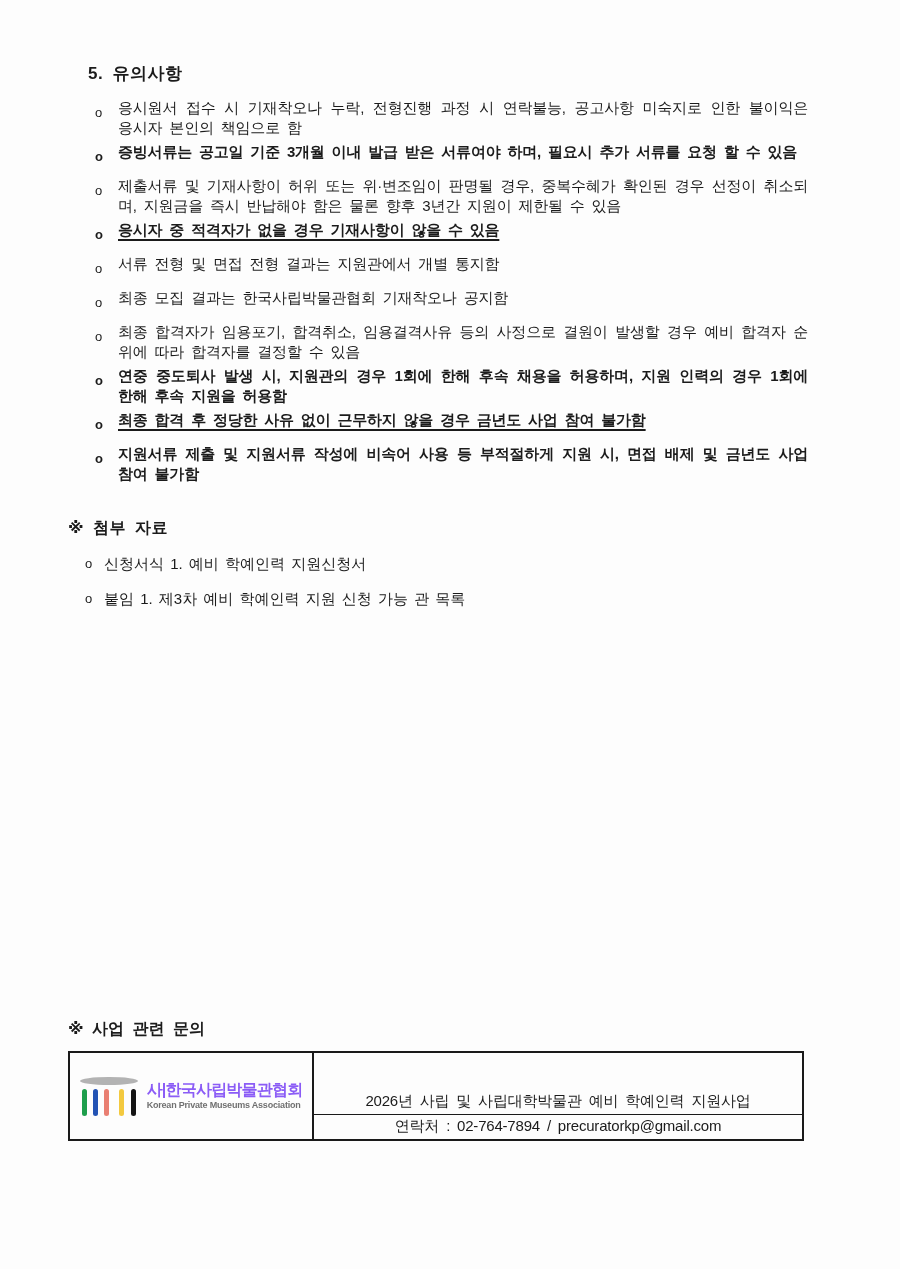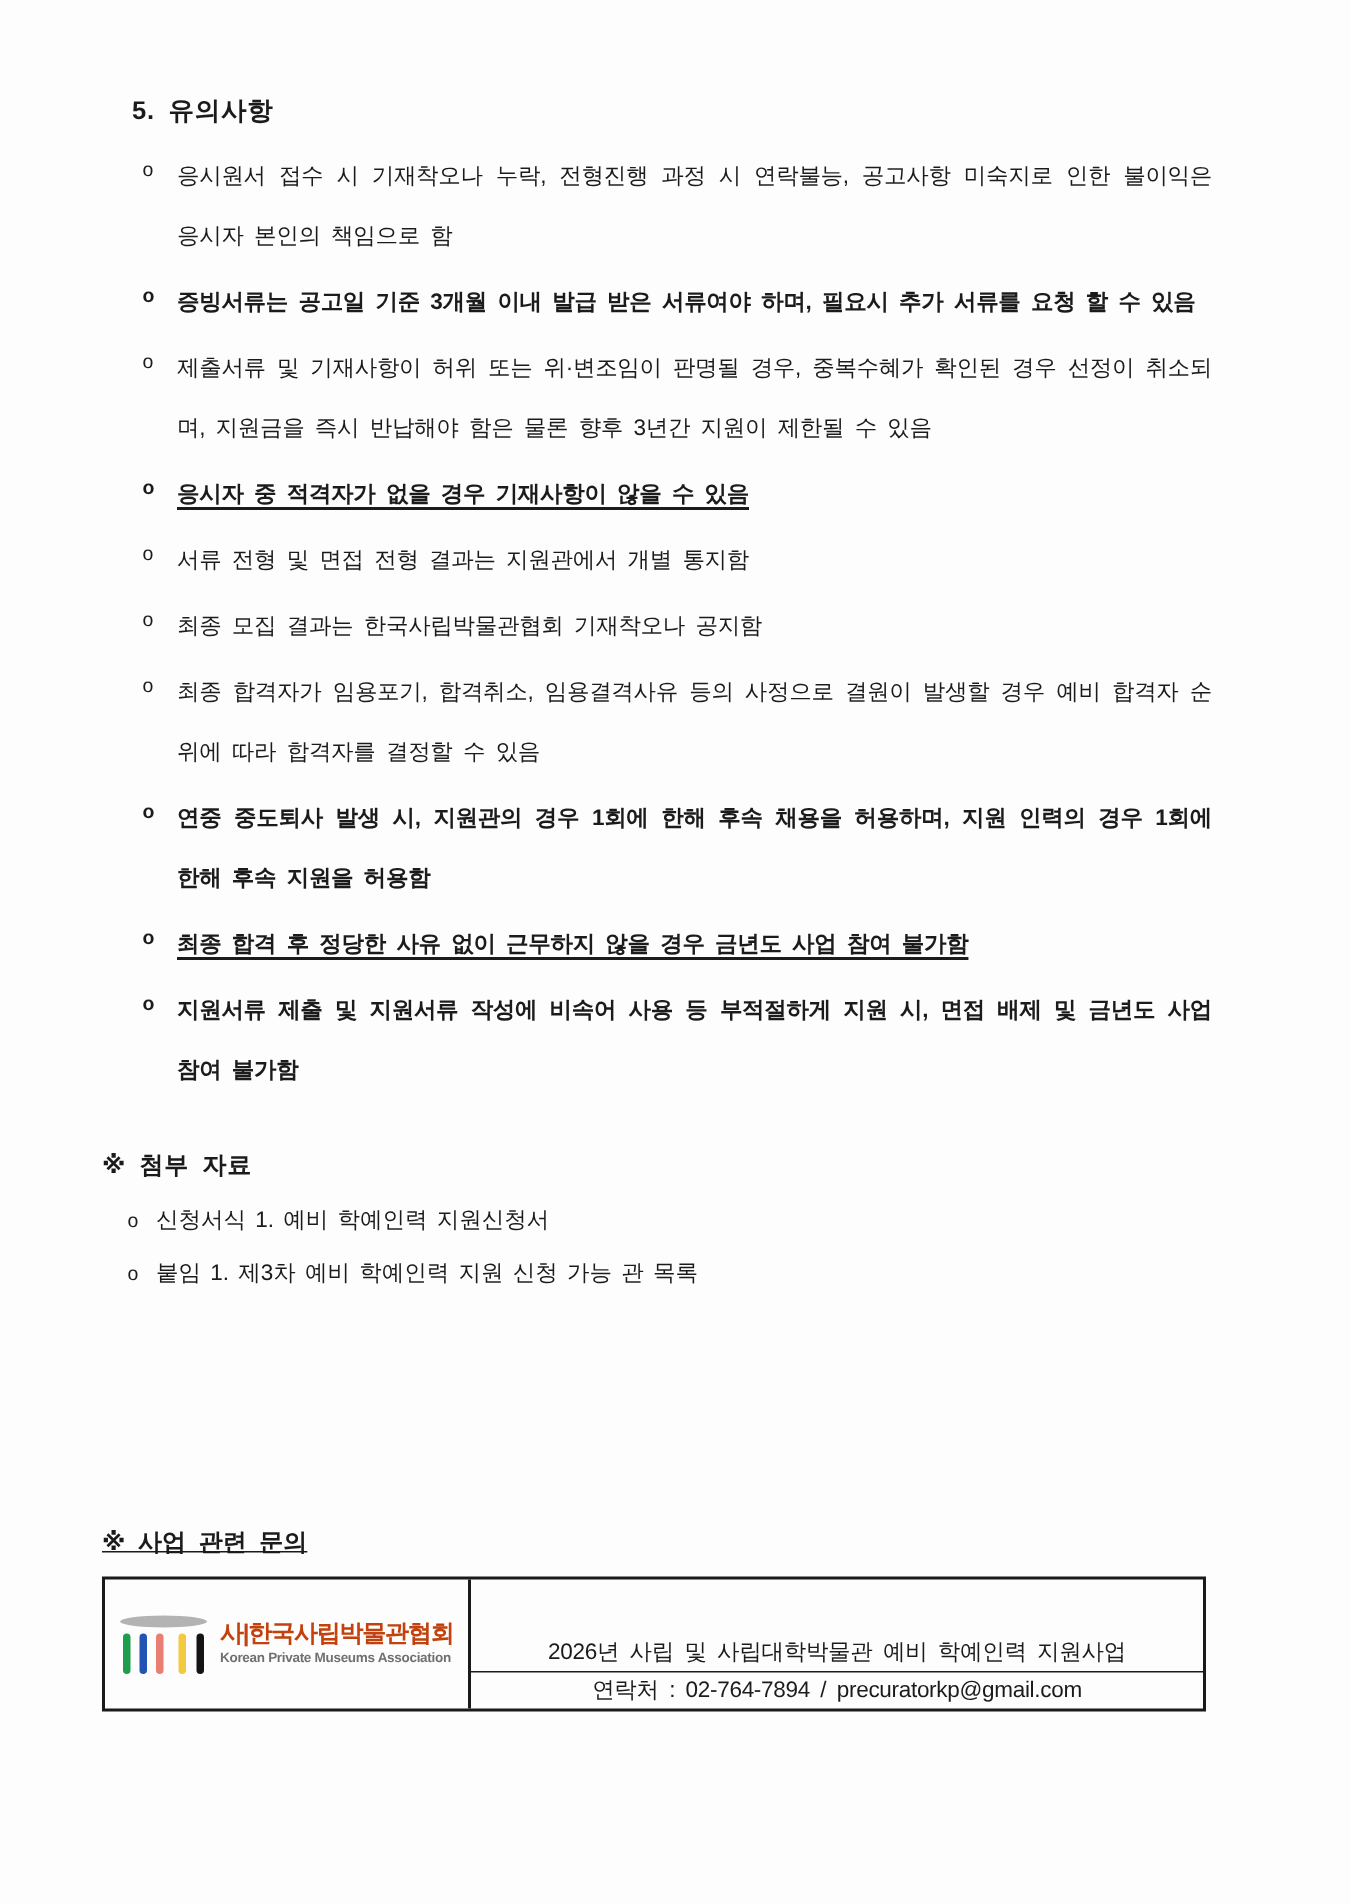--- a/index.html
+++ b/index.html
@@ -30,21 +30,21 @@
   .bullet .marker {
     flex: none;
     width: 23px;
     margin-left: 27px;
     font-size: 13px;
     line-height: 30px;
   }
   .bullet .text {
     flex: 1;
     font-size: 15px;
-    line-height: 40px;
+    line-height: 20px;
     text-align: justify;
     word-spacing: 3px;
     letter-spacing: -0.2px;
   }
   .row-bold { font-weight: 700; }
   .u-text {
     text-decoration: underline;
     text-decoration-thickness: 1.5px;
     text-underline-offset: 4px;
   }
@@ -71,21 +71,20 @@
     position: absolute;
     left: 68px;
     top: 1018px;
     width: 736px;
   }
   .contact-heading {
     font-size: 16px;
     line-height: 22px;
     margin: 0 0 11px 0;
     word-spacing: 4px;
-    text-decoration: underline;
   }
   .contact-box {
     border: 2px solid #1a1a1a;
     display: flex;
     height: 86px;
     background: #fdfdfd;
   }
   .logo-cell {
     flex: none;
     width: 242px;
@@ -107,21 +106,21 @@
   .logo-bar { width: 5px; border-radius: 3px; }
   .bar-1 { margin-left: 2px; }
   .bar-2 { margin-left: 6px; }
   .bar-3 { margin-left: 6px; }
   .bar-4 { margin-left: 10px; }
   .bar-5 { margin-left: 7px; }
   .logo-text { display: flex; flex-direction: column; }
   .org-kr {
     font-size: 16px;
     font-weight: 700;
-    color: #c2410c;
+    color: #8b5cf6;
     letter-spacing: -0.8px;
     line-height: 18px;
   }
   .org-en {
     font-size: 9px;
     font-weight: 700;
     color: #707070;
     letter-spacing: -0.2px;
     line-height: 12px;
   }

